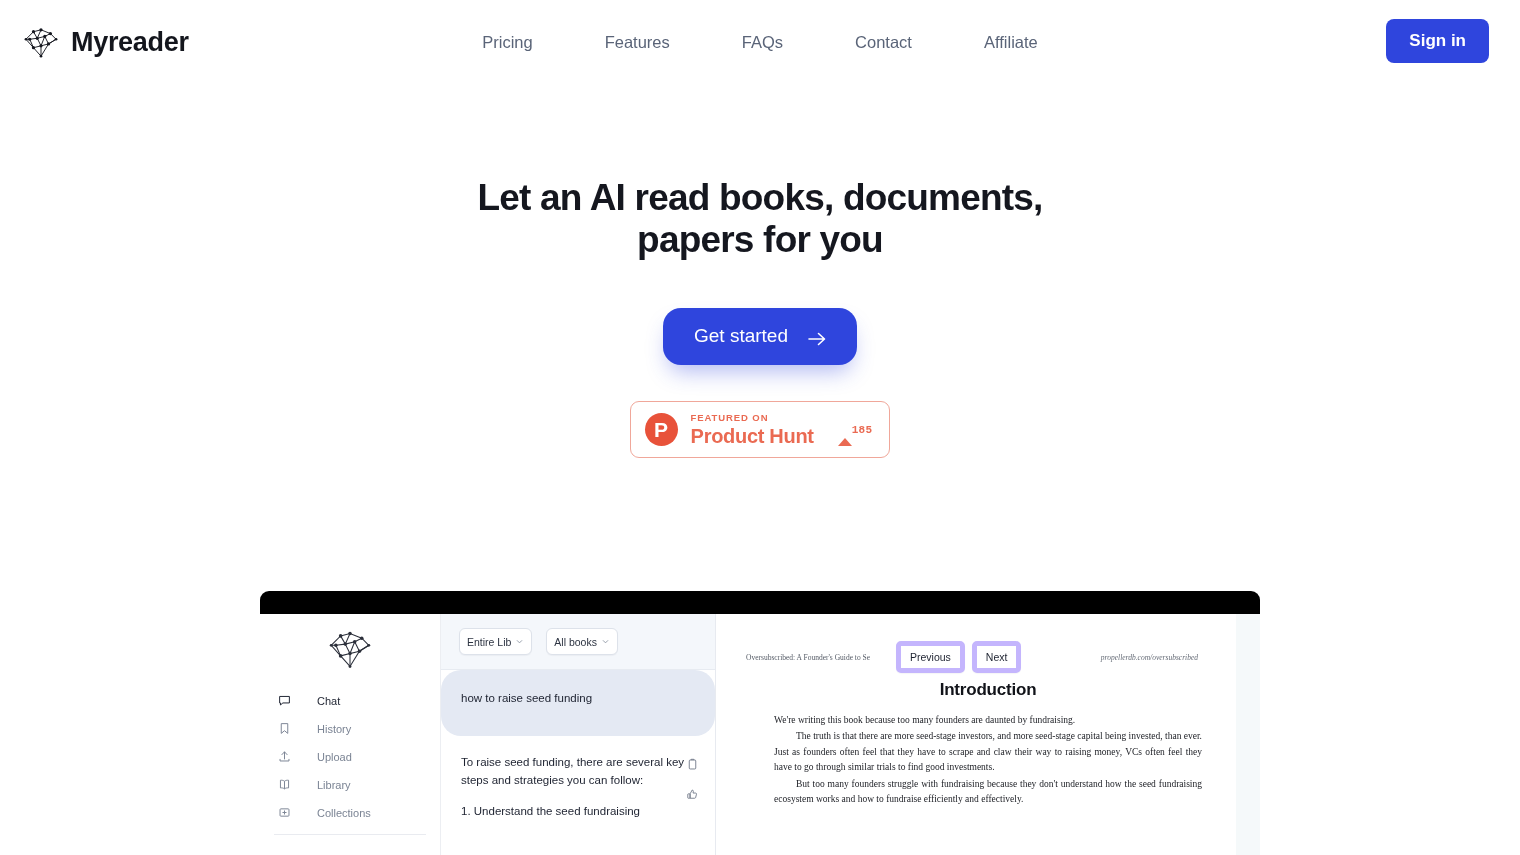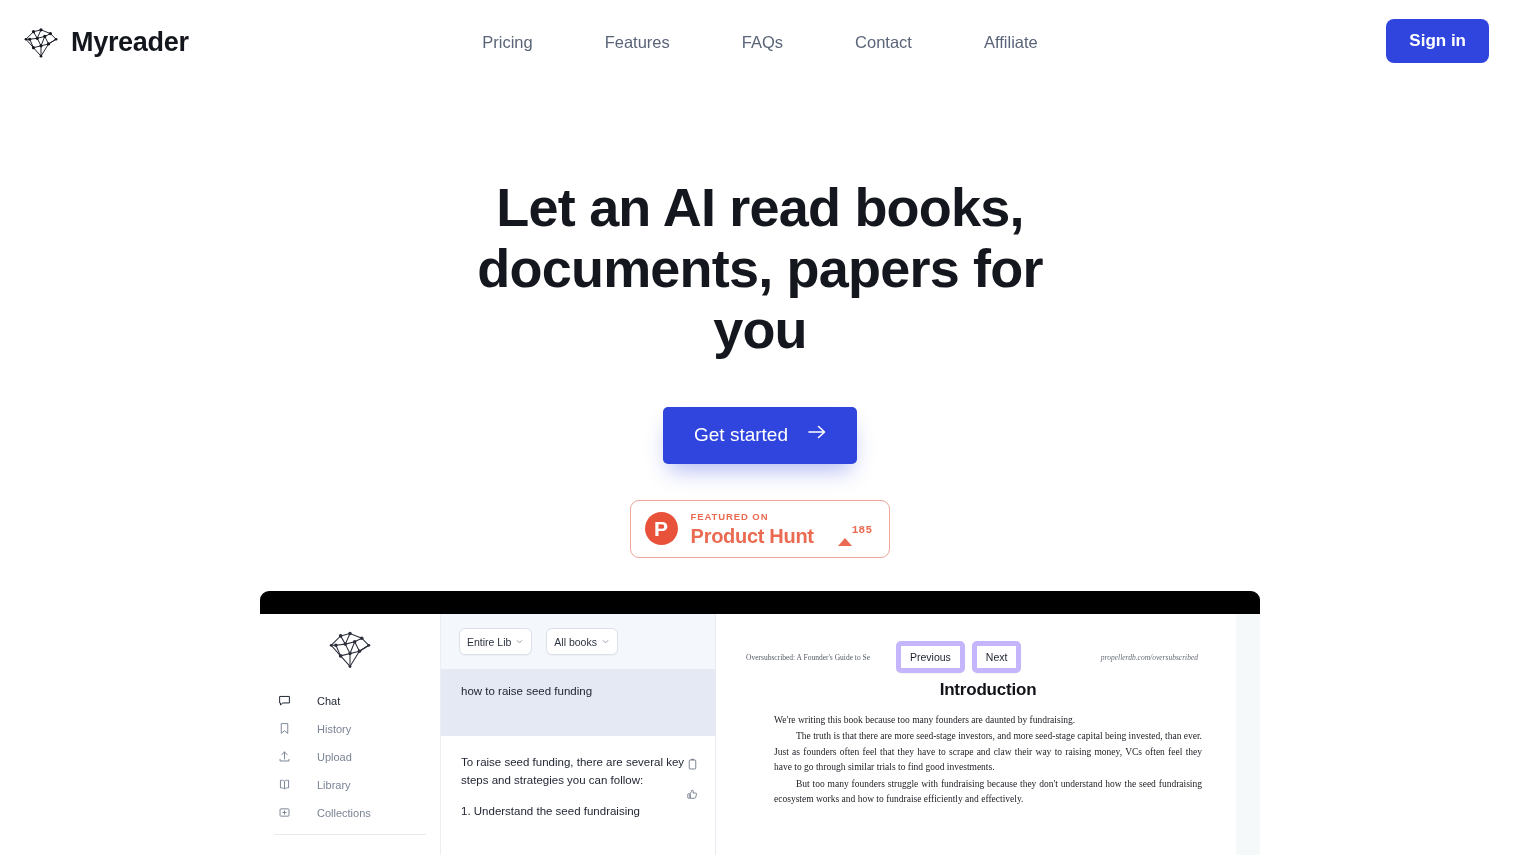--- a/index.html
+++ b/index.html
@@ -59,45 +59,45 @@
     font-size: 17px;
     font-weight: 600;
     font-family: inherit;
     padding: 12px 23px;
     cursor: pointer;
   }
 
   
   .hero { text-align: center; padding-top: 92px; }
   .hero-title {
-    font-size: 54px;
+    font-size: 37px;
     line-height: 1.13;
     font-weight: 600;
     color: #15171f;
     letter-spacing: -0.8px;
     max-width: 660px;
     margin: 0 auto;
   }
   .hero-sub {
     margin: 25px auto 0;
     font-size: 21px;
     line-height: 1.62;
     color: #98a1b3;
     max-width: 620px;
     font-weight: 400;
   }
   .cta-wrap { margin-top: 47px; }
   .cta-btn {
     display: inline-flex;
-    align-items: flex-start;
+    align-items: flex-end;
     gap: 20px;
     background: #2f45dd;
     color: #ffffff;
     border: none;
-    border-radius: 5px;
+    border-radius: 18px;
     font-family: inherit;
     font-size: 19px;
     font-weight: 500;
     padding: 17px 31px 18px;
     cursor: pointer;
     box-shadow: 0 12px 22px -6px rgba(47,69,221,0.38);
   }
   .cta-arrow { width: 18px; height: 16px; display: block; }
 
   
@@ -234,24 +234,25 @@
     cursor: pointer;
     box-shadow: 0 1px 1px rgba(16,24,40,0.04);
     overflow: hidden;
     white-space: nowrap;
   }
   .dd-label { max-width: 52px; overflow: hidden; display: block; }
   .dd-caret { width: 9px; height: 9px; flex-shrink: 0; display:block; }
 
   .chat-query {
     background: #e4e9f3;
-    padding: 15px 20px;
+    padding: 22px 20px;
     font-size: 11.5px;
     color: #1d2230;
     min-height: 66px;
+    border-radius: 20px;
   }
   .chat-answer {
     padding: 18px 20px 0;
     font-size: 11.5px;
     line-height: 1.53;
     color: #1d2230;
     position: relative;
     flex: 1;
   }
   .chat-answer p { margin-bottom: 14px; }

